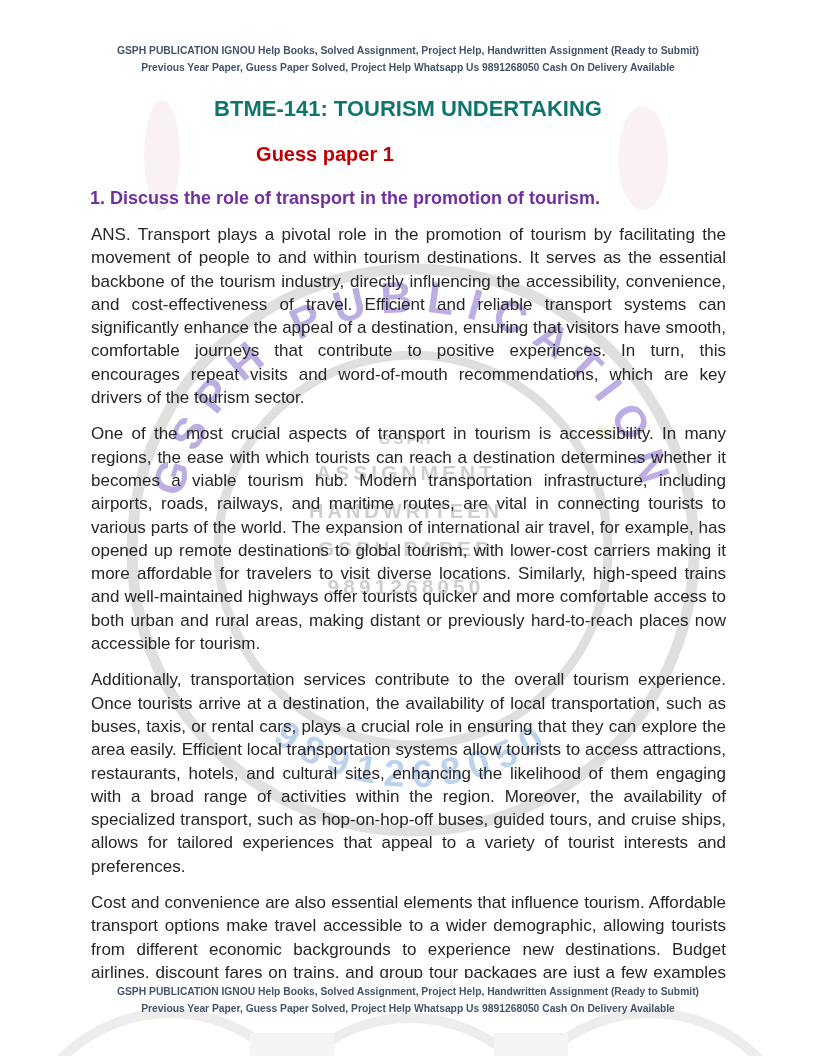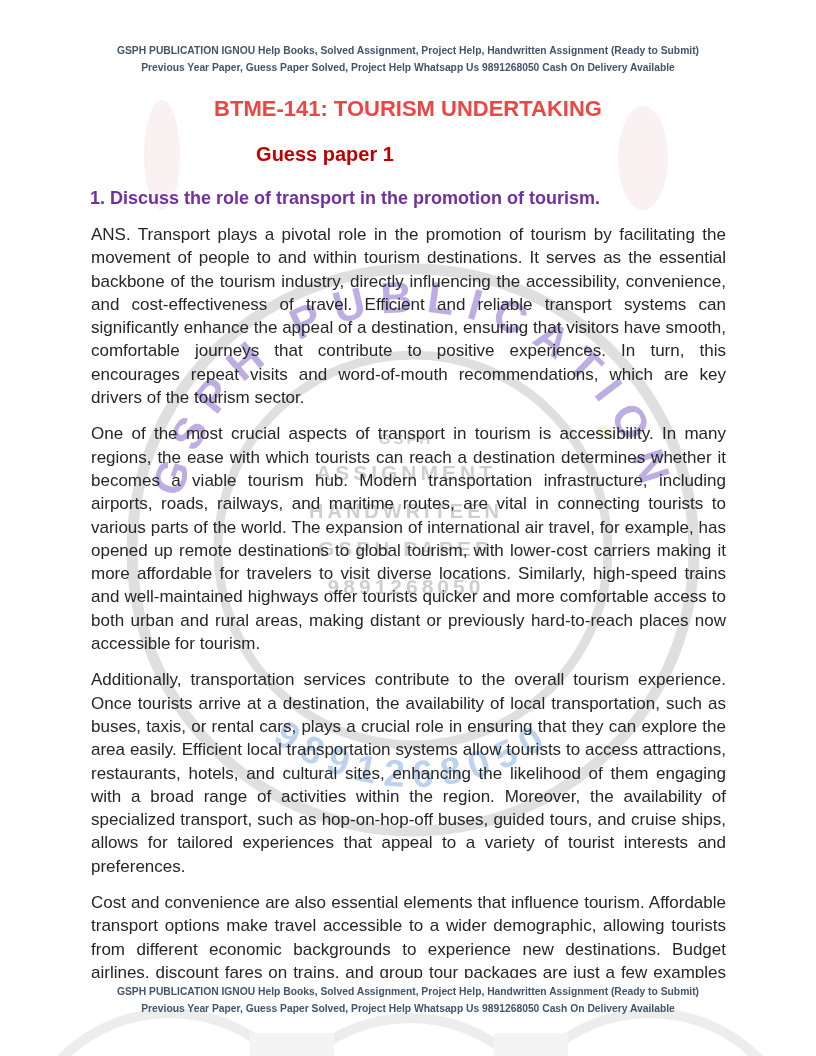--- a/index.html
+++ b/index.html
@@ -25,21 +25,21 @@
   
   .content{position:relative;z-index:1;}
   .doc-header,.doc-footer{
     position:absolute;left:0;width:816px;text-align:center;
     color:#44546A;font-weight:bold;font-size:10.3px;line-height:17px;
   }
   .doc-header{top:42px;}
   .doc-footer{top:983px;}
   .doc-title{
     position:absolute;top:96px;left:0;width:816px;margin:0;
-    text-align:center;color:#ef4444;font-size:22px;font-weight:bold;
+    text-align:center;color:#0f766e;font-size:22px;font-weight:bold;
   }
   .doc-subtitle{
     position:absolute;top:143px;left:0;width:650px;margin:0;
     text-align:center;color:#C00000;font-size:20px;font-weight:bold;
   }
   .doc-main{
     position:absolute;left:90px;top:188px;width:636px;height:790px;
     overflow:hidden;
   }
   .question{

